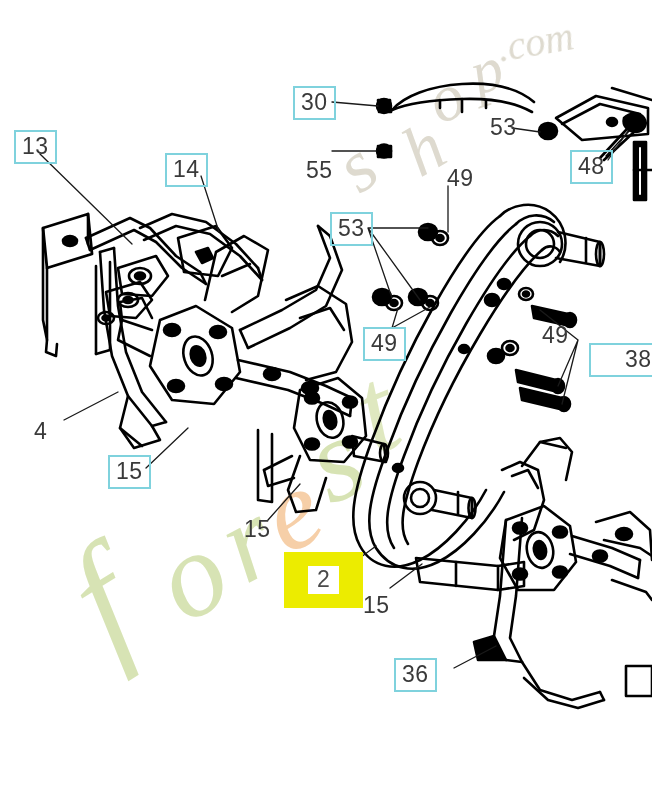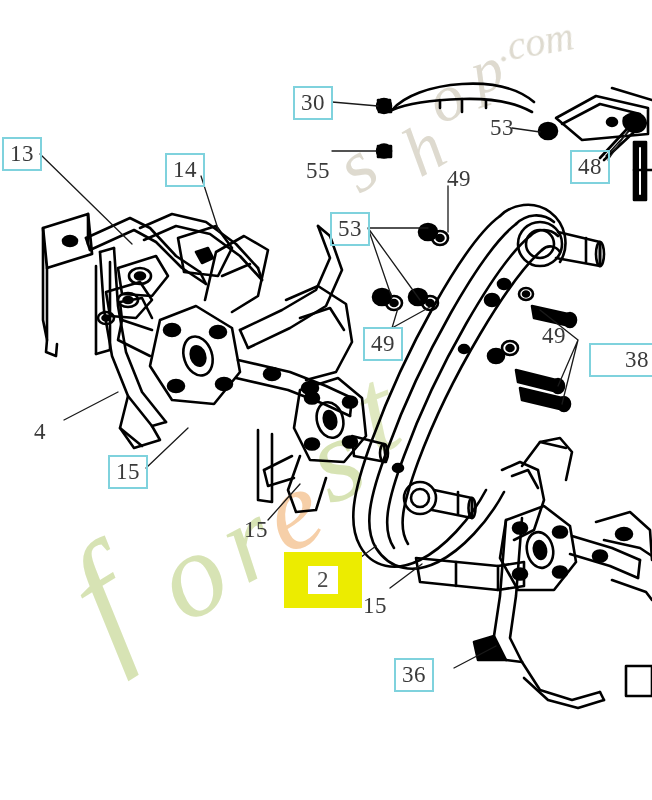--- a/index.html
+++ b/index.html
@@ -20,21 +20,21 @@
   #diagram-svg {
     position: absolute;
     left: 0;
     top: 0;
     width: 652px;
     height: 800px;
   }
   
   .callout {
     position: absolute;
-    font-family: Liberation Serif, serif;
+    font-family: Liberation Sans, sans-serif;
     font-size: 23px;
     line-height: 1;
     color: #3a3a3a;
     letter-spacing: 0.5px;
     white-space: nowrap;
     display: flex;
     align-items: center;
     justify-content: center;
     user-select: none;
   }
@@ -347,21 +347,21 @@
       <path d="M578 340 L540 310 M578 340 L558 386 M578 340 L562 404"></path>
       <path d="M64 420 L118 392"></path>
       <path d="M146 468 L188 428"></path>
       <path d="M268 520 L300 484"></path>
       <path d="M330 580 L376 546"></path>
       <path d="M390 588 L422 564"></path>
       <path d="M454 668 L496 646"></path>
     </g>
   </svg>
 
-  <div class="callout boxed" style="left:2px; top:130px;margin-top:7px;">
+  <div class="callout boxed" style="left:14px; top:130px;">
     <span>13</span>
   </div>
 
   <div class="callout boxed" style="left:165px; top:153px;">
     <span>14</span>
   </div>
 
   <div class="callout boxed" style="left:293px; top:86px;">
     <span>30</span>
   </div>

